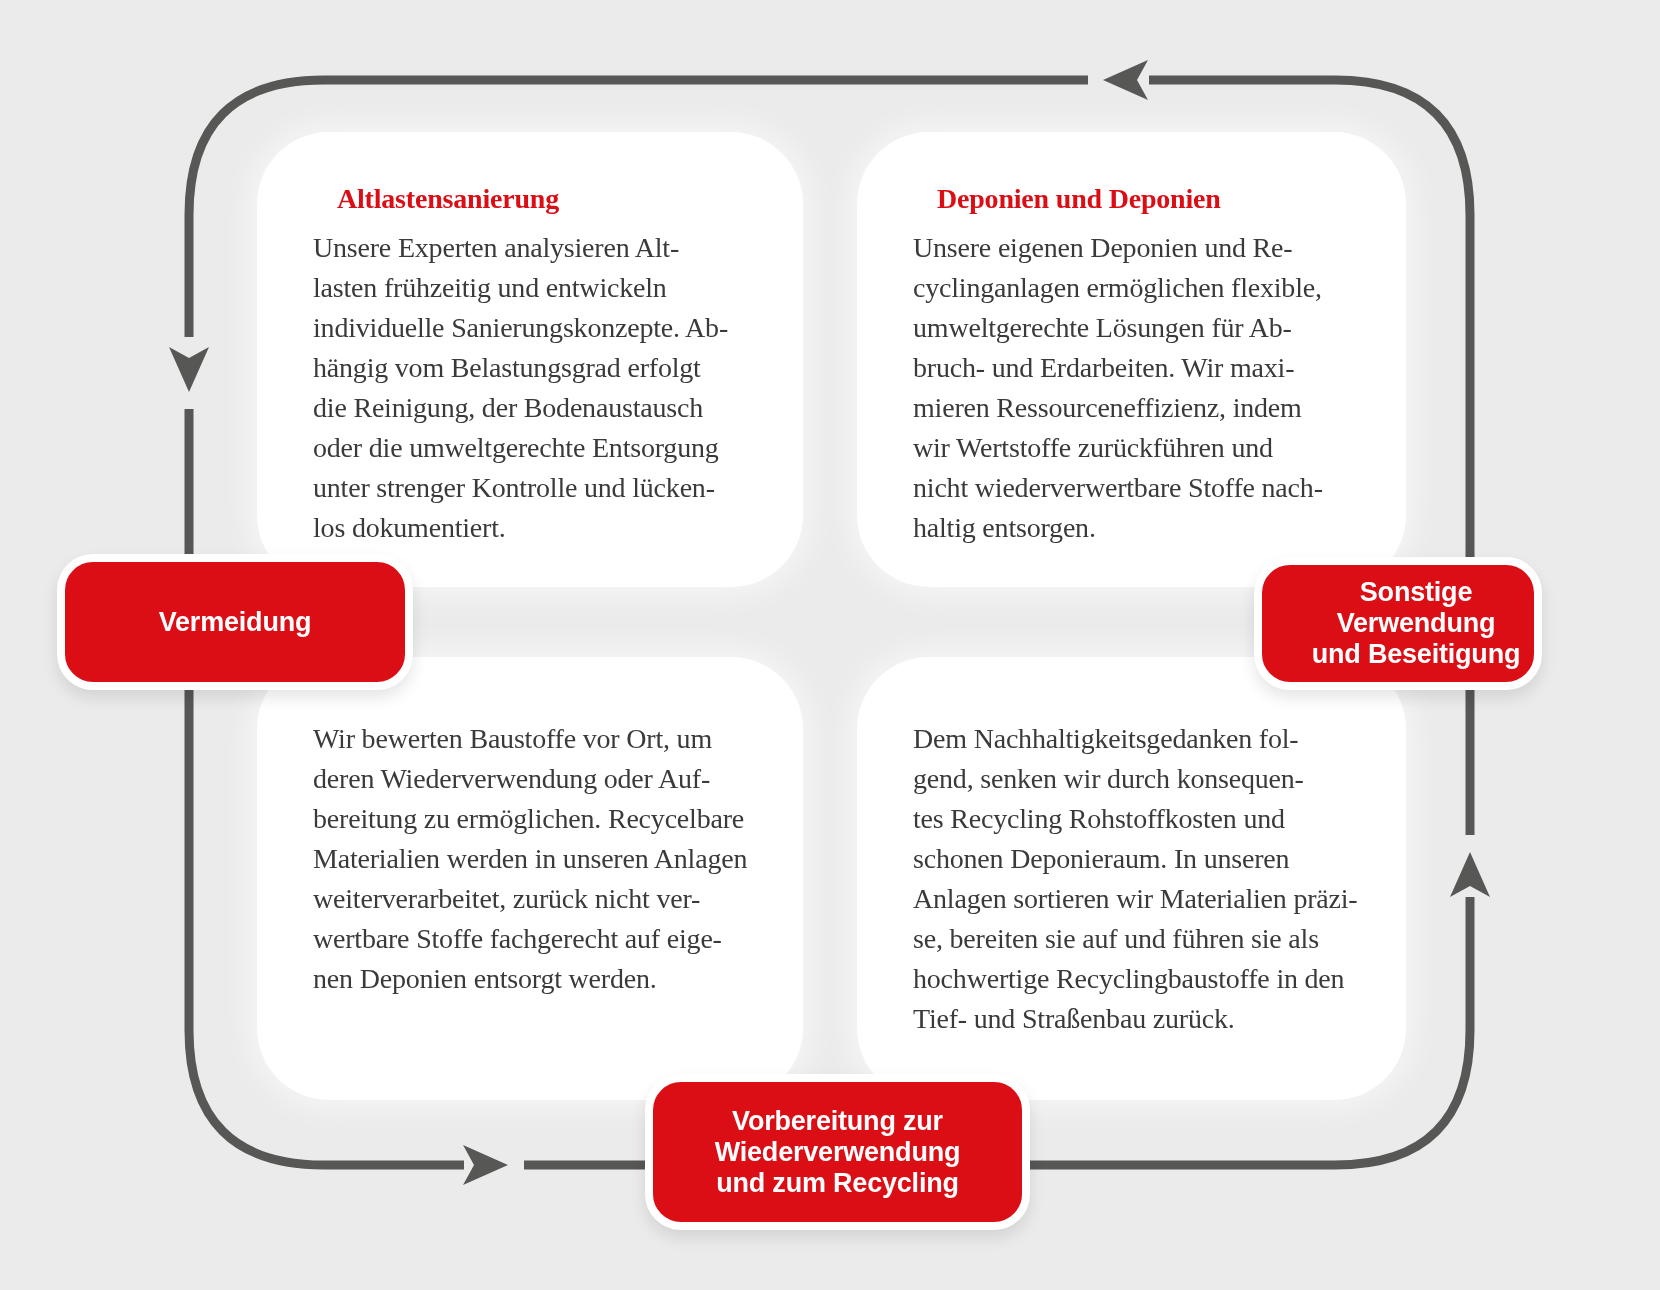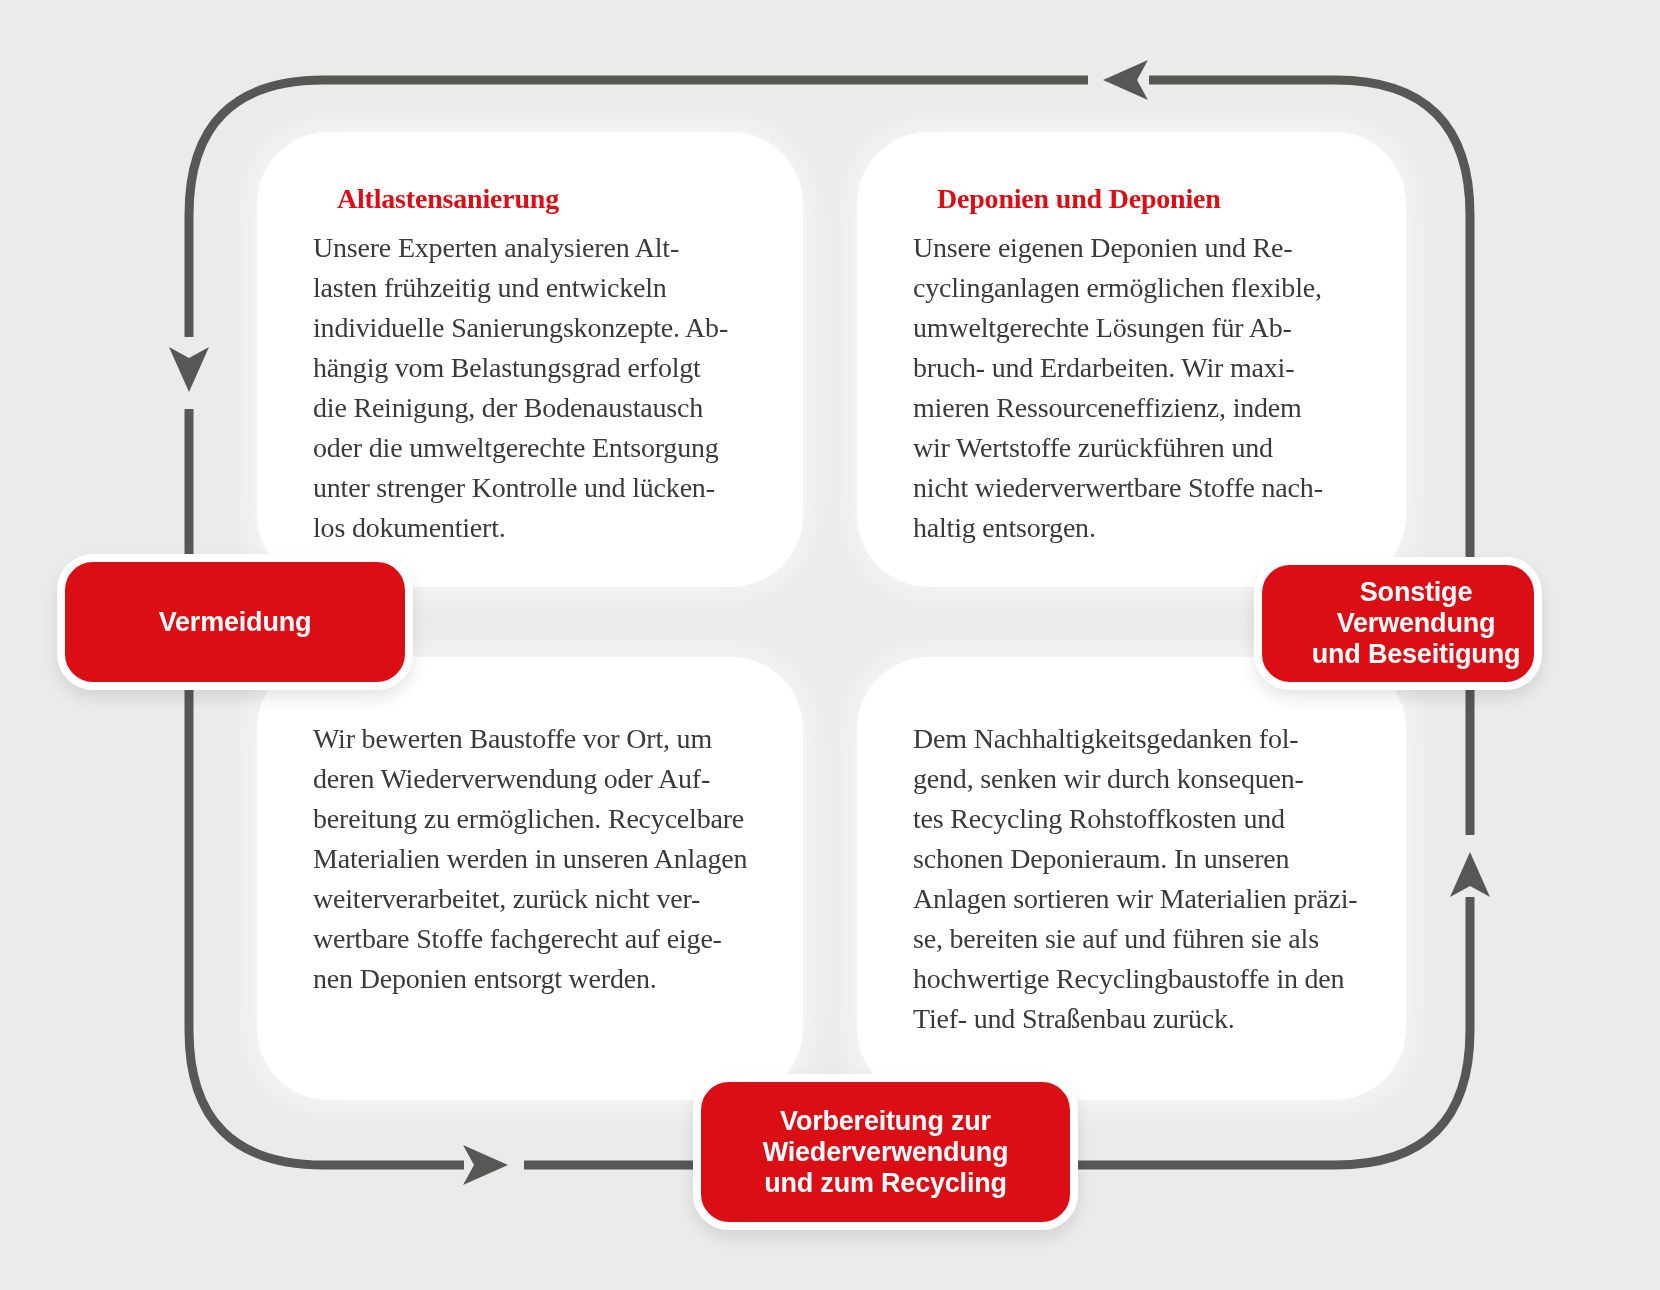--- a/index.html
+++ b/index.html
@@ -74,21 +74,21 @@
     color: var(--badge-text, #ffffff);
     font-weight: bold;
     font-size: 27px;
     line-height: 31px;
     letter-spacing: -0.2px;
     white-space: pre-line;
     box-shadow: 0 8px 16px rgba(0,0,0,0.10);
   }
   .badge-vermeidung   { left: 57px;   top: 554px;  width: 356px; height: 136px; }
   .badge-sonstige     { left: 1254px; top: 557px;  width: 288px; height: 133px; padding-left: 36px; }
-  .badge-vorbereitung { left: 645px;  top: 1074px; width: 385px; height: 156px; margin-left: 48px; }
+  .badge-vorbereitung { left: 645px;  top: 1074px; width: 385px; height: 156px; }
 </style>
 </head>
 <body>
 
 <div class="canvas">
 
   <svg class="arrows" viewBox="0 0 1660 1290" aria-hidden="true">
 
     <path d="M 1470 835 L 1470 215 Q 1470 80 1335 80 L 1149 80"></path>
     <polygon points="1103,80 1148,60 1137,80 1148,100"></polygon>

